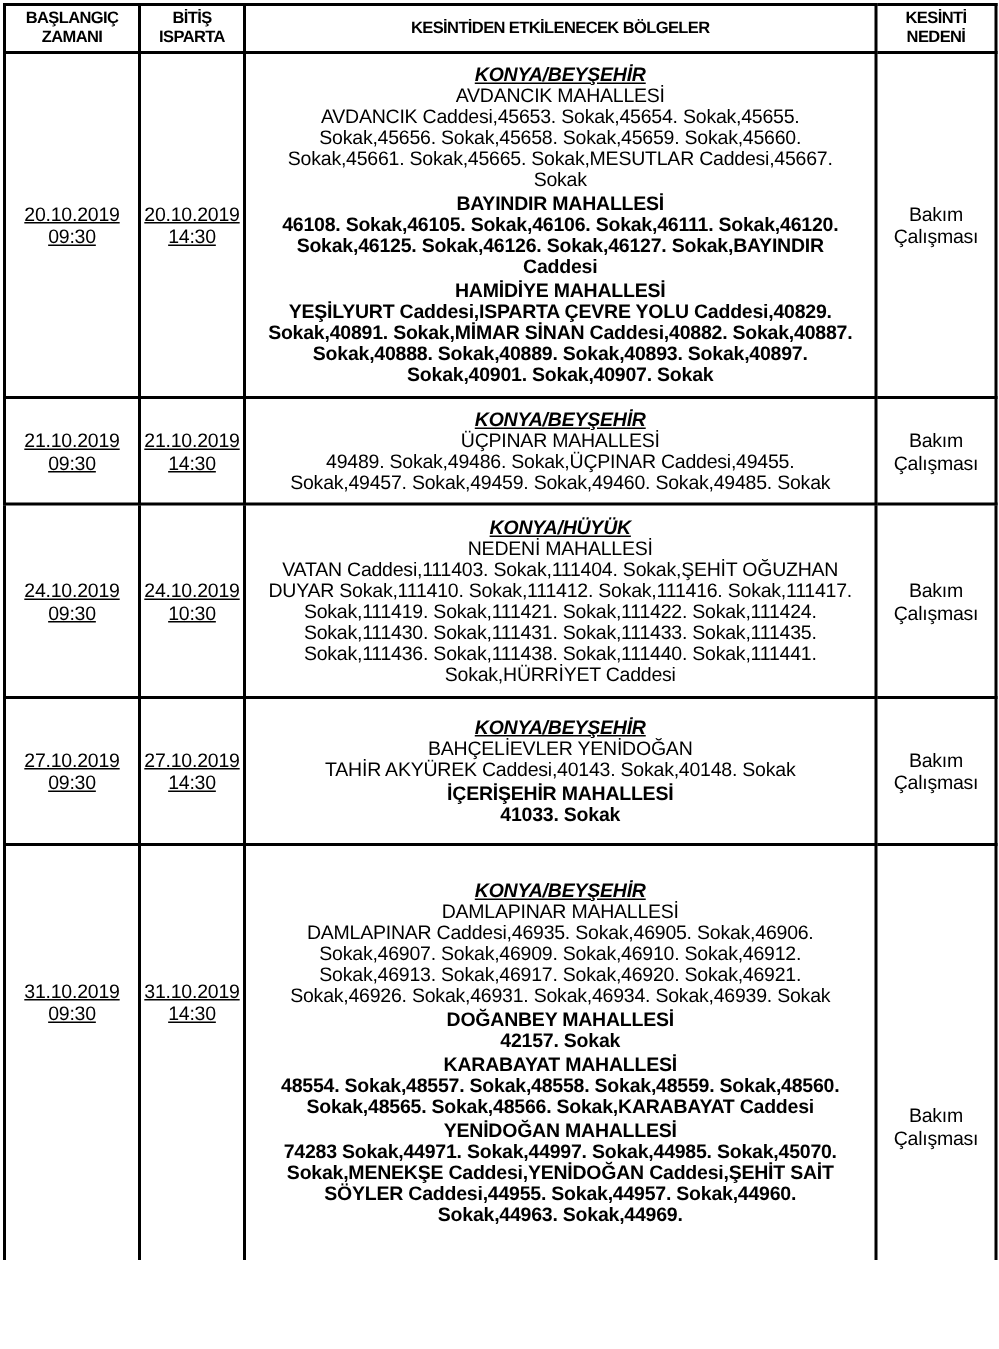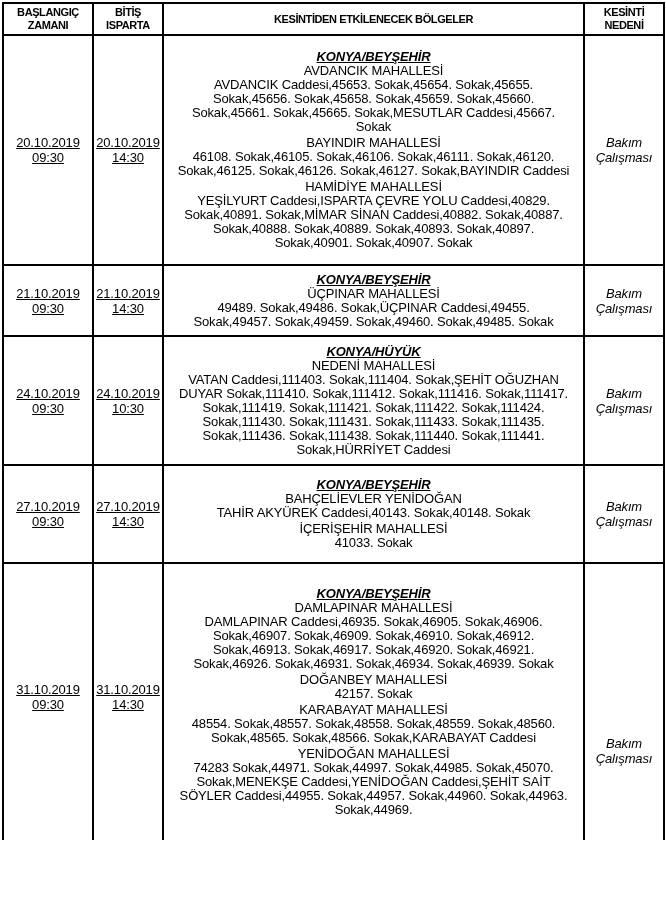--- a/index.html
+++ b/index.html
@@ -31,31 +31,31 @@
     line-height:13px;overflow:visible;
   }
   tbody td{font-size:13px;line-height:14px;letter-spacing:-0.15px;}
   tbody tr:nth-child(1){height:230px}
   tbody tr:nth-child(2){height:71px}
   tbody tr:nth-child(3){height:129px}
   tbody tr:nth-child(4){height:98px}
   tbody tr:nth-child(5){height:277px}
   tr.cut-row td{border-bottom:none;}
   tr.cut-row td.c-time{vertical-align:top;}
-  tr.cut-row td.c-time .stack{margin-top:116px;}
+  tr.cut-row td.c-time .stack{margin-top:87px;}
   tr.cut-row td.c-reason{vertical-align:top;padding-top:172px;}
   .stack div{line-height:15px;text-decoration:underline;}
   .city{
     font-weight:bold;font-style:italic;text-decoration:underline;
     line-height:14px;
   }
   .area-name{line-height:14px;}
-  .area.gap{margin-top:2px;}
+  .area.gap{margin-top:2px;font-weight:bold;}
   .streets{max-width:392px;margin:0 auto;}
-  .reason{line-height:15px;max-width:66px;margin:0 auto;font-style:italic;}
+  .reason{line-height:15px;max-width:66px;margin:0 auto;}
 </style>
 </head>
 <body>
 
 <div class="sheet">
   <table class="outage">
     <colgroup>
       <col class="c1">
         <col class="c2">
         <col class="c3">

